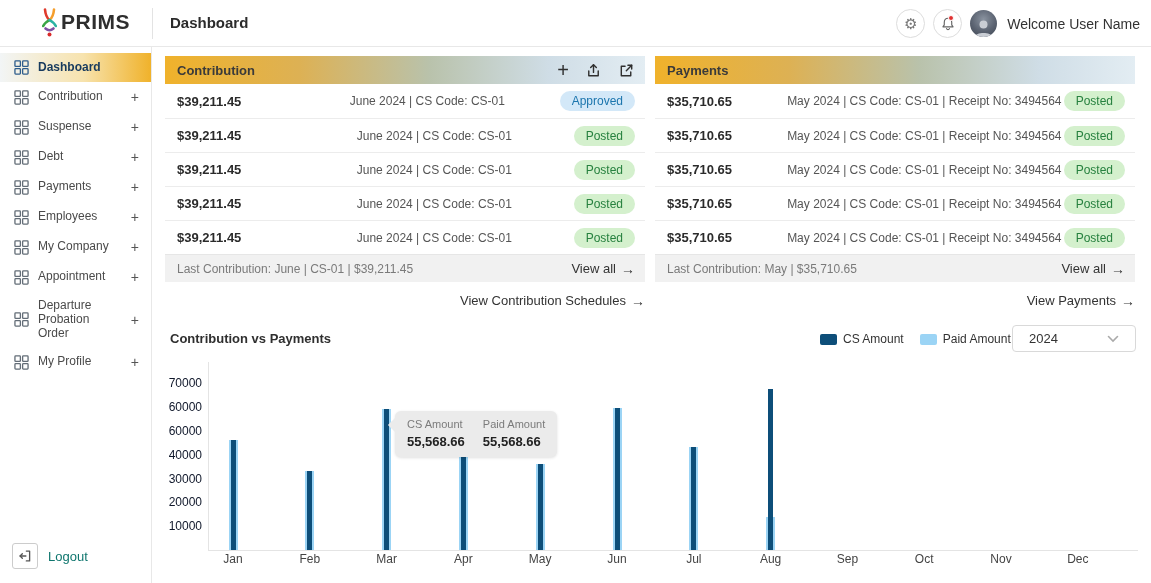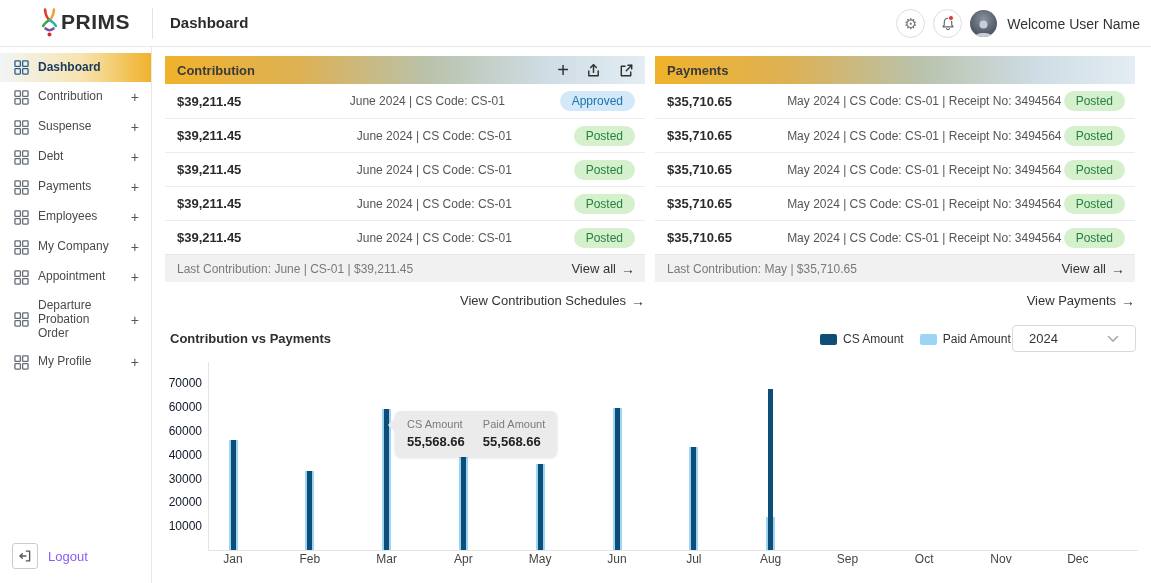--- a/index.html
+++ b/index.html
@@ -31,21 +31,21 @@
   .side-nav{ padding-top:6px; }
   .side-item{ display:flex; align-items:center; gap:9px; padding:7px 10px 7px 14px; cursor:pointer;
               color:#4a4a4a; }
   .side-item .grid-icon{ color:#636d77; flex:0 0 auto; }
   .side-label{ font-size:12px; line-height:1.15; flex:1 1 auto; }
   .plus{ font-size:14px; color:#555; font-weight:400; padding:0 2px; cursor:pointer; }
   .side-item.active{ background:linear-gradient(90deg, #f2f5f6 0%, #f7e3ae 55%, var(--accent_gold) 100%); }
   .side-item.active .side-label{ color:#173a5e; font-weight:bold; }
   .side-item.active .grid-icon{ color:#2f5d8c; }
   .logout{ position:absolute; left:12px; bottom:14px; display:flex; align-items:center; gap:10px;
-           cursor:pointer; color:#8b5cf6; font-size:13px; }
+           cursor:pointer; color:#0f766e; font-size:13px; }
   .logout-box{ width:26px; height:26px; border:1px solid #ccc; border-radius:3px; display:flex;
                align-items:center; justify-content:center; background:#fff; }
   
   .main{ position:absolute; left:152px; top:47px; width:999px; height:536px; background:#fff; }
   .panel{ position:absolute; width:480px; }
   .panel.contribution{ left:13px; top:9px; }
   .panel.payments{ left:503px; top:9px; }
   .panel-header{ height:28px; display:flex; align-items:center; padding:0 10px 0 12px;
     background:linear-gradient(90deg, var(--accent_gold) 0%, #ddb154 28%, var(--header_gradient_mid) 55%, #cfdde6 80%, var(--header_gradient_end) 100%); }
   .panel-title{ font-size:13px; font-weight:bold; color:#3a3a3a; flex:1; }

